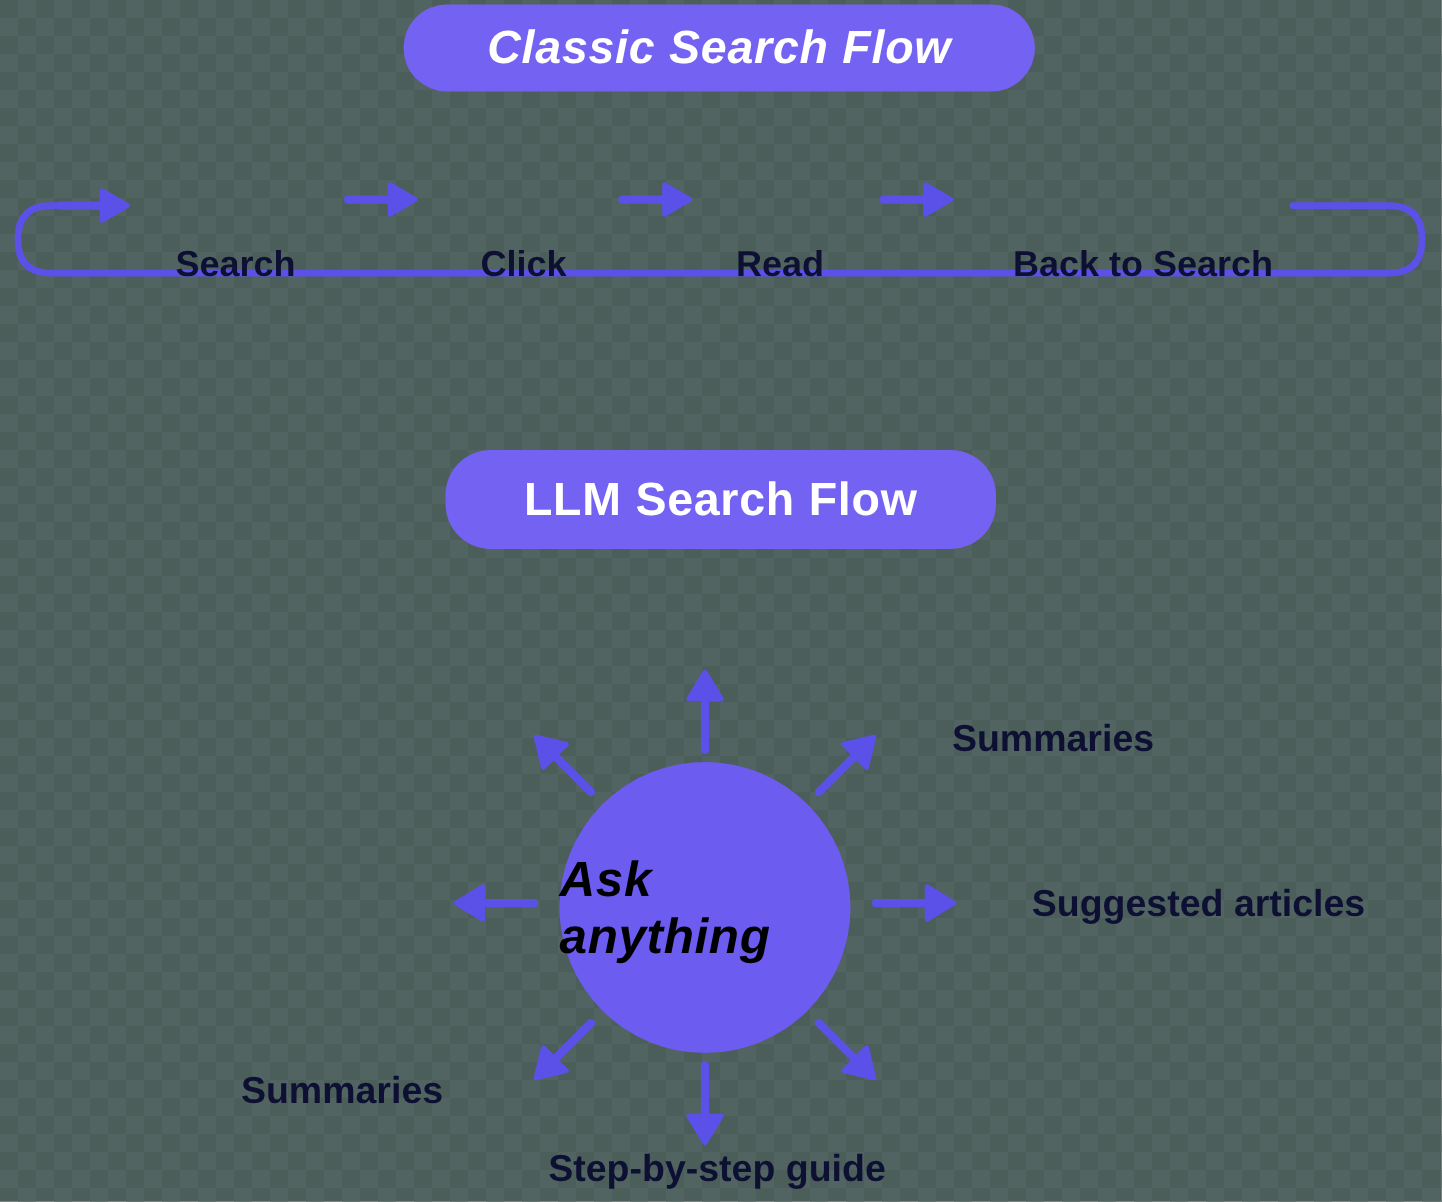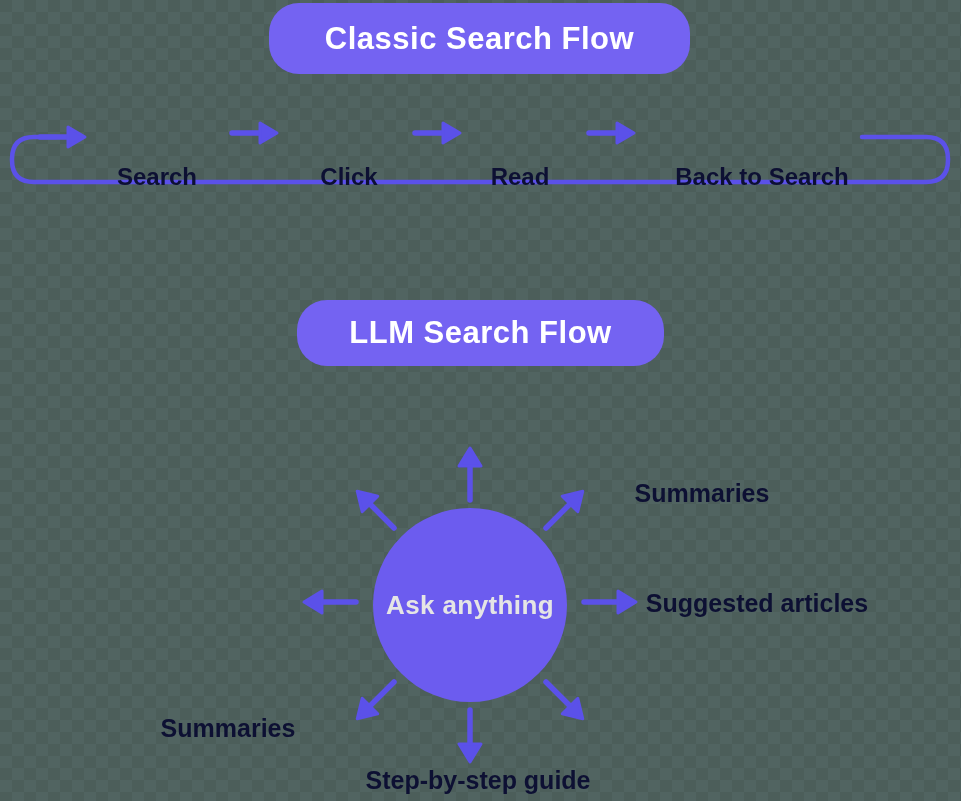--- a/index.html
+++ b/index.html
@@ -18,21 +18,21 @@
   .pill{
     position:absolute;
     background:#7463f2;
     color:#ffffff;
     font-weight:800;
     font-size:31px;
     letter-spacing:.5px;
     display:flex;align-items:center;justify-content:center;
     border-radius:30px;
   }
-  .pill.classic{left:269px;top:3px;width:421px;height:71px;}
+  .pill.classic{left:269px;top:3px;width:421px;height:58px;font-style:italic;}
   .pill.llm{left:297px;top:300px;width:367px;height:66px;}
   .step{
     position:absolute;
     transform:translate(-50%,-50%);
     color:#0d1033;
     font-weight:800;
     font-size:24px;
     white-space:nowrap;
     margin-top:43px;
   }
@@ -45,24 +45,25 @@
     white-space:nowrap;
   }
   .center-circle{
     position:absolute;
     left:373px;top:508px;width:194px;height:194px;
     background:#6c5cef;
     border-radius:50%;
     display:flex;align-items:center;justify-content:center;
   }
   .center-circle span{
-    color:#e5e5e5;
+    color:#000000;
     font-weight:700;
-    font-size:26px;
+    font-size:33px;
     letter-spacing:.4px;
+    font-style:italic;
   }
   svg.overlay{position:absolute;left:0;top:0;}
   .arrow-line{stroke:#5b51e9;stroke-width:5.5;stroke-linecap:round;fill:none;}
   .arrow-head{fill:#5b51e9;stroke:#5b51e9;stroke-width:3;stroke-linejoin:round;}
   .loop-path{stroke:#5b51e9;stroke-width:4.5;stroke-linecap:round;fill:none;}
 </style>
 </head>
 <body>
 
 <div class="stage">
@@ -127,17 +128,17 @@
   <span class="step" style="left:520px;top:134px">Read</span>
   <span class="step" style="left:762px;top:134px">Back to Search</span>
 
   <div class="pill llm">LLM Search Flow</div>
 
   <div class="center-circle">
     <span>Ask anything</span>
   </div>
 
   <span class="spoke-label" style="left:702px;top:493px">Summaries</span>
-  <span class="spoke-label" style="left:757px;top:603px">Suggested articles</span>
+  <span class="spoke-label" style="left:799px;top:603px">Suggested articles</span>
   <span class="spoke-label" style="left:478px;top:780px">Step-by-step guide</span>
   <span class="spoke-label" style="left:228px;top:728px">Summaries</span>
 
 </div>
 
 </body></html>

